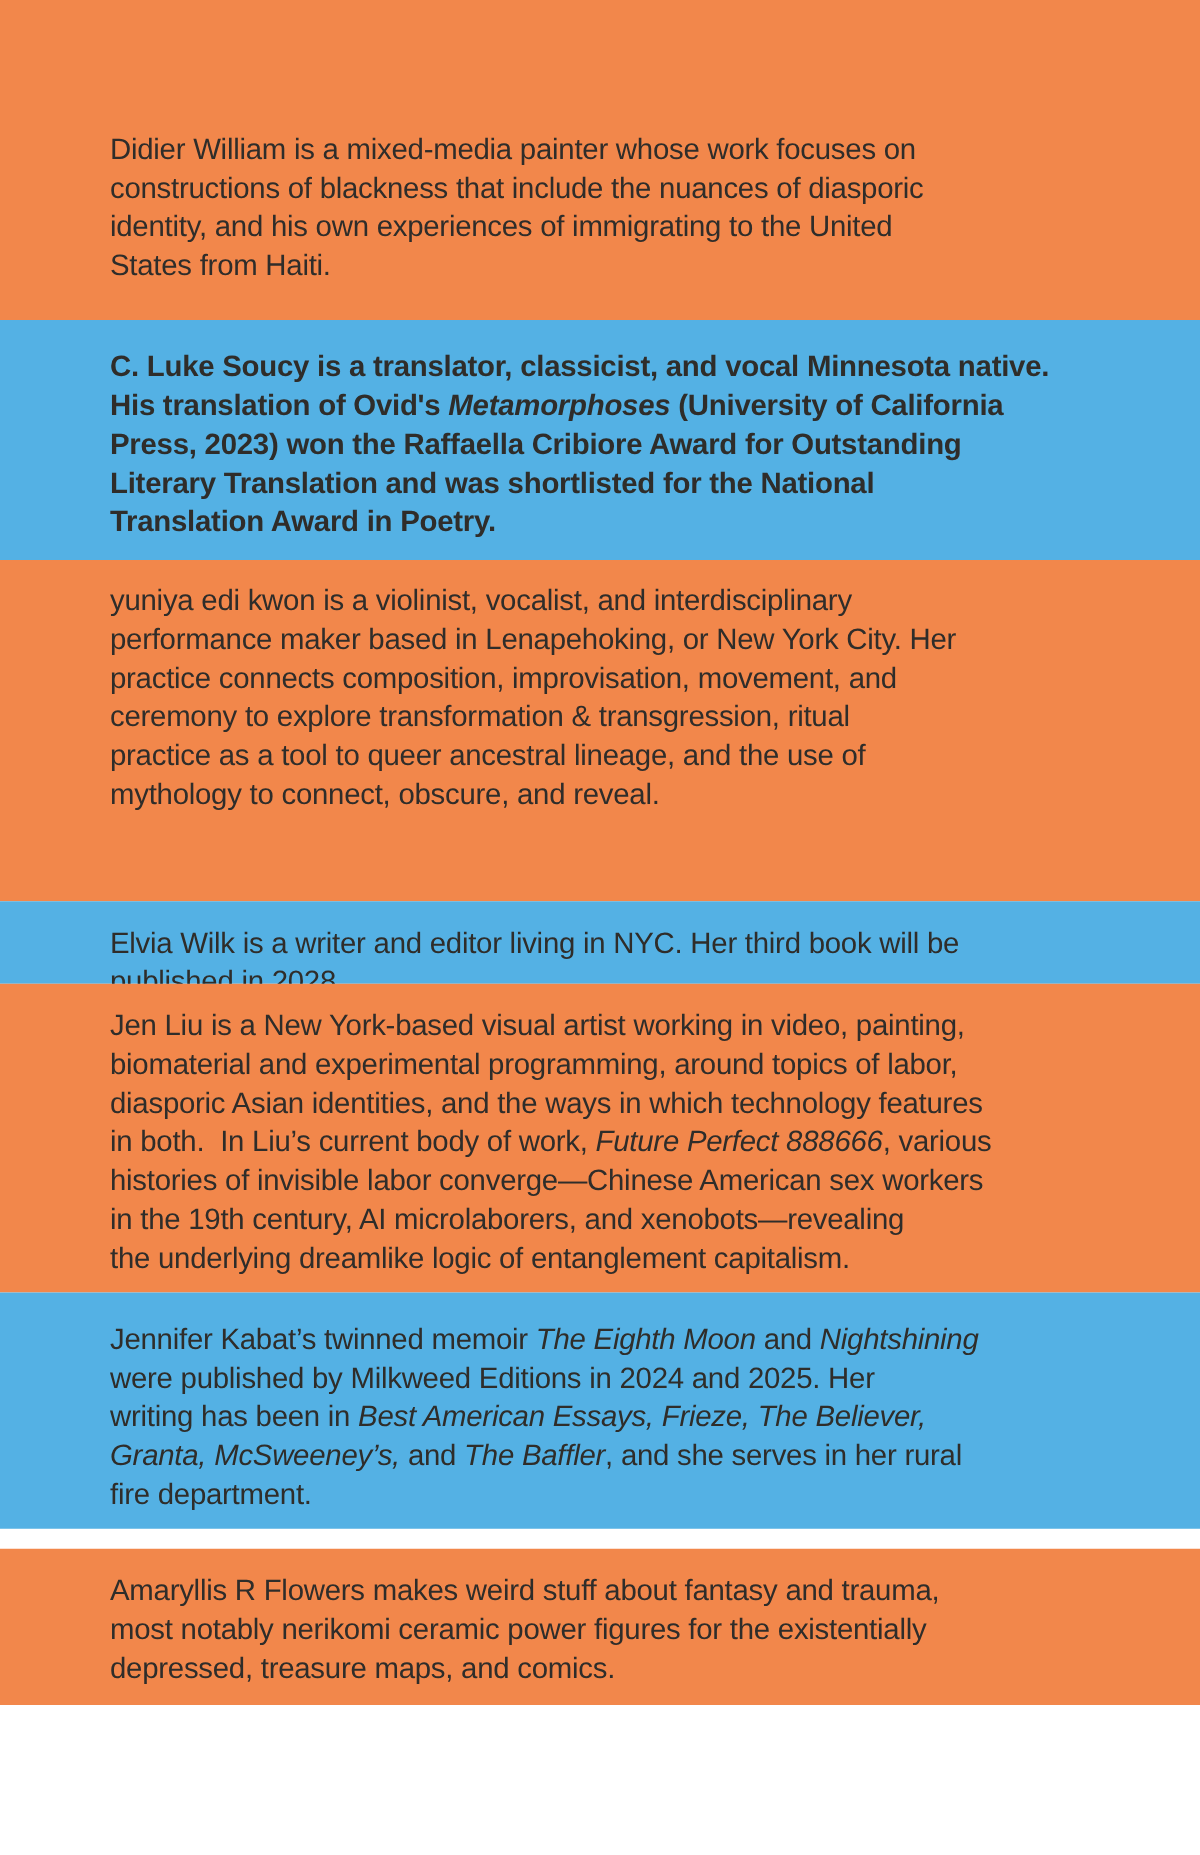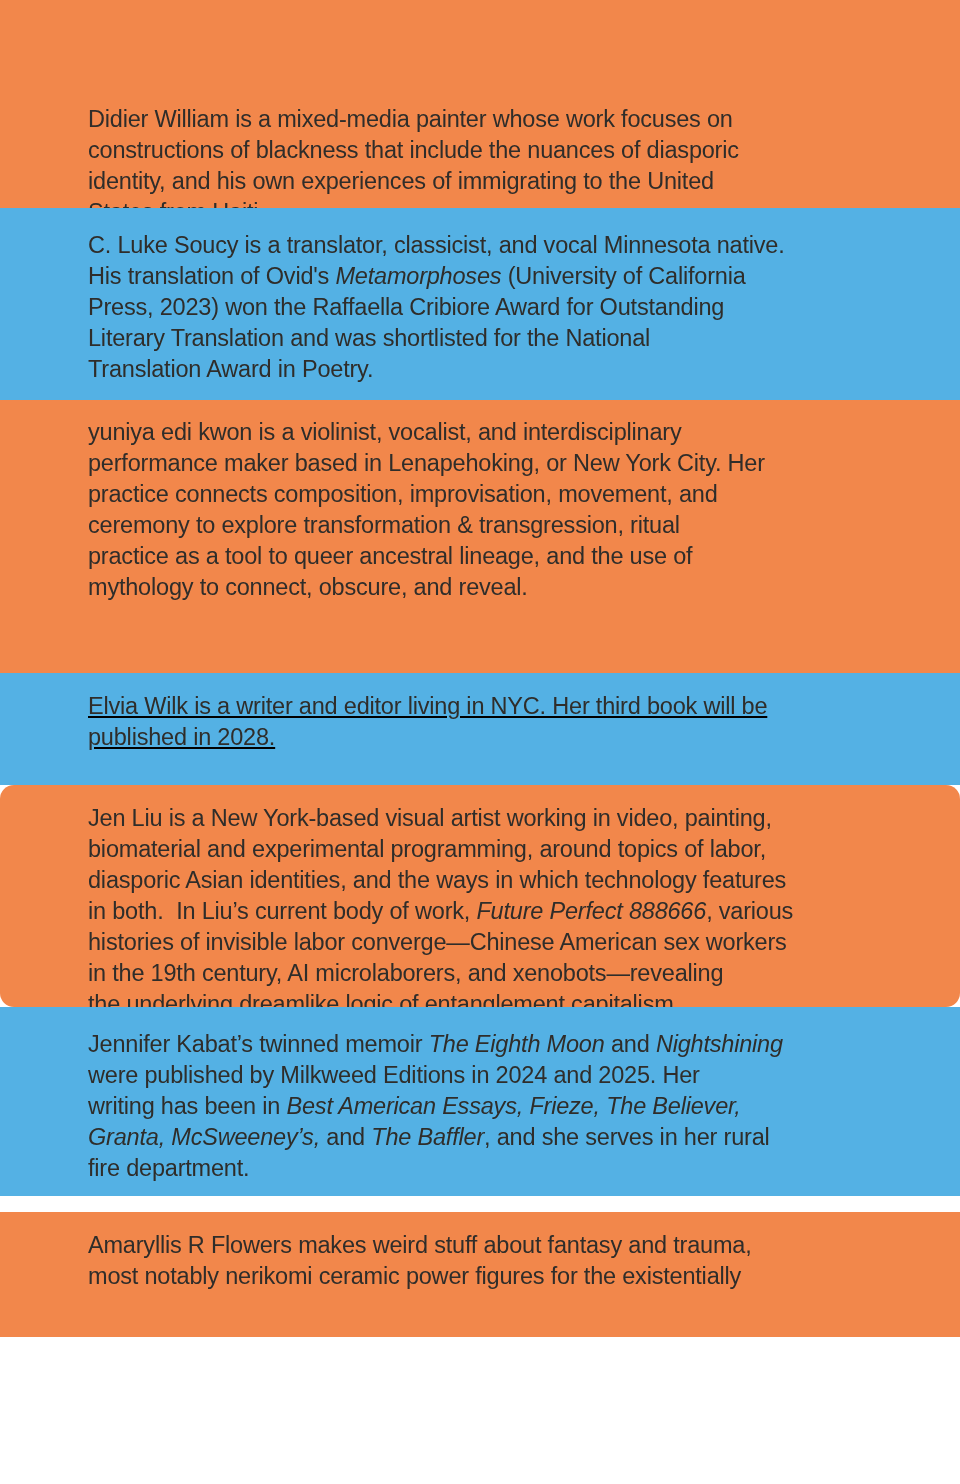--- a/index.html
+++ b/index.html
@@ -20,25 +20,25 @@
     height: 1484px;
   }
   .band {
     box-sizing: border-box;
     padding-left: 88px;
     padding-right: 28px;
     overflow: hidden;
   }
   .band.orange { background: var(--orange); }
   .band.blue   { background: var(--blue); }
-  .band:nth-of-type(1) { height: 208px; padding-top: 104px; }
-  .band:nth-of-type(2) { height: 192px; padding-top: 22px; }
+  .band:nth-of-type(1) { height: 256px; padding-top: 104px; }
+  .band:nth-of-type(2) { height: 192px; padding-top: 22px; font-weight: bold; }
   .band:nth-of-type(3) { height: 273px; padding-top: 17px; }
-  .band:nth-of-type(4) { height: 112px;  padding-top: 18px; text-decoration: underline; }
-  .band:nth-of-type(5) { height: 222px; padding-top: 18px; border-radius: 14px; }
+  .band:nth-of-type(4) { height: 66px;  padding-top: 18px; }
+  .band:nth-of-type(5) { height: 247px; padding-top: 18px; }
   .band:nth-of-type(6) { height: 189px; padding-top: 22px; }
   .band:nth-of-type(7) { height: 125px; padding-top: 18px; margin-top: 16px; }
   .band:nth-of-type(8) { height: 181px; padding-top: 20px; }
   .bio {
     margin: 0;
     font-size: 23.5px;
     line-height: 31px;
     letter-spacing: -0.2px;
     color: var(--text);
   }
@@ -60,15 +60,15 @@
     <section class="band blue" data-name="bio-band-elvia-wilk">
       <p class="bio" data-name="bio-paragraph-elvia-wilk"><span data-name="bio-text">Elvia Wilk is a writer and editor living in NYC. Her third book will be</span><br><span data-name="bio-text">published in 2028.</span></p>
     </section>
     <section class="band orange" data-name="bio-band-jen-liu">
       <p class="bio" data-name="bio-paragraph-jen-liu"><span data-name="bio-text">Jen Liu is a New York-based visual artist working in video, painting,</span><br><span data-name="bio-text">biomaterial and experimental programming, around topics of labor,</span><br><span data-name="bio-text">diasporic Asian identities, and the ways in which technology features</span><br><span data-name="bio-text">in both.&nbsp; In Liu’s current body of work, </span><span class="it" data-name="italic-title-text">Future Perfect 888666</span><span data-name="bio-text">, various</span><br><span data-name="bio-text">histories of invisible labor converge—Chinese American sex workers</span><br><span data-name="bio-text">in the 19th century, AI microlaborers, and xenobots—revealing</span><br><span data-name="bio-text">the underlying dreamlike logic of entanglement capitalism.</span></p>
     </section>
     <section class="band blue" data-name="bio-band-jennifer-kabat">
       <p class="bio" data-name="bio-paragraph-jennifer-kabat"><span data-name="bio-text">Jennifer Kabat’s twinned memoir </span><span class="it" data-name="italic-title-text">The Eighth Moon</span><span data-name="bio-text"> and </span><span class="it" data-name="italic-title-text">Nightshining</span><br><span data-name="bio-text">were published by Milkweed Editions in 2024 and 2025. Her</span><br><span data-name="bio-text">writing has been in </span><span class="it" data-name="italic-title-text">Best American Essays,</span><span data-name="bio-text"> </span><span class="it" data-name="italic-title-text">Frieze,</span><span data-name="bio-text"> </span><span class="it" data-name="italic-title-text">The Believer,</span><br><span class="it" data-name="italic-title-text">Granta,</span><span data-name="bio-text"> </span><span class="it" data-name="italic-title-text">McSweeney’s,</span><span data-name="bio-text"> and </span><span class="it" data-name="italic-title-text">The Baffler</span><span data-name="bio-text">, and she serves in her rural</span><br><span data-name="bio-text">fire department.</span></p>
     </section>
     <section class="band orange" data-name="bio-band-amaryllis-r-flowers">
-      <p class="bio" data-name="bio-paragraph-amaryllis-r-flowers"><span data-name="bio-text">Amaryllis R Flowers makes weird stuff about fantasy and trauma,</span><br><span data-name="bio-text">most notably nerikomi ceramic power figures for the existentially</span><br></p>
+      <p class="bio" data-name="bio-paragraph-amaryllis-r-flowers"><span data-name="bio-text">Amaryllis R Flowers makes weird stuff about fantasy and trauma,</span><br><span data-name="bio-text">most notably nerikomi ceramic power figures for the existentially</span><br><span data-name="bio-text">depressed, treasure maps, and comics.</span></p>
     </section>
   </main>
 
 </body></html>

